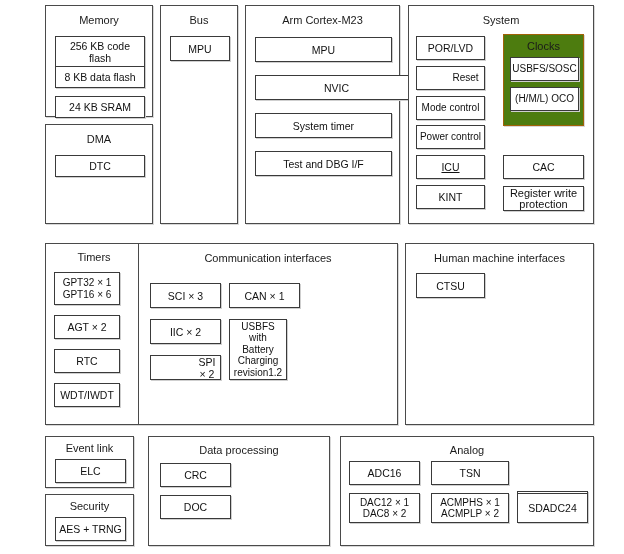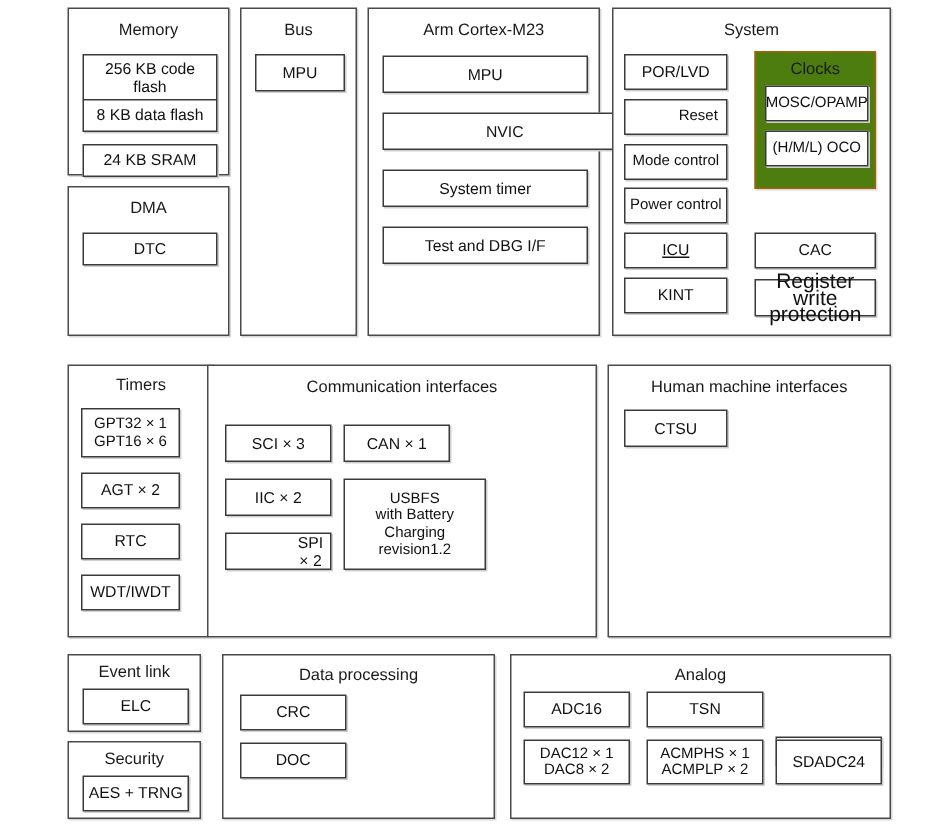--- a/index.html
+++ b/index.html
@@ -45,21 +45,21 @@
     align-items: center;
     justify-content: center;
     text-align: center;
     font-size: 10.5px;
     line-height: 12px;
     color: #111111;
     padding: 1px 2px;
     white-space: pre-line;
   }
   .block.small { font-size: 10px; line-height: 11.5px; }
-  .block.tiny  { font-size: 14px; line-height: 11px; }
+  .block.tiny  { font-size: 11px; line-height: 11px; }
   .sub-group {
     position: absolute;
     border: 1px solid #a16207;
     background: #4d7c0f;
     box-shadow: 1px 1px 0 0 #d8d8d8;
   }
 </style>
 </head>
 <body>
 
@@ -95,21 +95,21 @@
 
     <div class="block" style="left:7px; top:30px; width:69px; height:24px;">POR/LVD</div>
     <div class="block small" style="left:7px; top:60px; width:69px; height:24px;padding-left:32px;">Reset</div>
     <div class="block small" style="left:7px; top:90px; width:69px; height:24px;">Mode control</div>
     <div class="block small" style="left:7px; top:119px; width:69px; height:24px;">Power control</div>
     <div class="block" style="left:7px; top:149px; width:69px; height:24px;text-decoration:underline;">ICU</div>
     <div class="block" style="left:7px; top:179px; width:69px; height:24px;">KINT</div>
 
     <div class="sub-group" style="left:94px; top:28px; width:81px; height:92px;">
       <div class="group-title" style="top:5px;">Clocks</div>
-      <div class="block small" style="left:6px; top:22px; width:69px; height:24px;">MOSC/OPAMP</div>
+      <div class="block small" style="left:6px; top:22px; width:69px; height:24px;">USBFS/SOSC</div>
       <div class="block small" style="left:6px; top:52px; width:69px; height:24px;">(H/M/L) OCO</div>
     </div>
 
     <div class="block" style="left:94px; top:149px; width:81px; height:24px;">CAC</div>
     <div class="block tiny" style="left:94px; top:180px; width:81px; height:25px;">Register write
 protection</div>
   </div>
 
   <div class="group" style="left:45px; top:243px; width:98px; height:182px;">
     <div class="group-title" style="top:7px;">Timers</div>
@@ -119,21 +119,21 @@
     <div class="block" style="left:8px; top:105px; width:66px; height:24px;">RTC</div>
     <div class="block" style="left:8px; top:139px; width:66px; height:24px;">WDT/IWDT</div>
   </div>
 
   <div class="group" style="left:138px; top:243px; width:260px; height:182px;">
     <div class="group-title" style="top:8px;">Communication interfaces</div>
     <div class="block" style="left:11px; top:39px; width:71px; height:25px;">SCI × 3</div>
     <div class="block" style="left:11px; top:75px; width:71px; height:25px;">IIC × 2</div>
     <div class="block" style="left:11px; top:111px; width:71px; height:25px;padding-left:45px;">SPI × 2</div>
     <div class="block" style="left:90px; top:39px; width:71px; height:25px;">CAN × 1</div>
-    <div class="block small" style="left:90px; top:75px; width:95px; height:61px;">USBFS
+    <div class="block small" style="left:90px; top:75px; width:58px; height:61px;">USBFS
 with Battery
 Charging
 revision1.2</div>
   </div>
 
   <div class="group" style="left:405px; top:243px; width:189px; height:182px;">
     <div class="group-title" style="top:8px;">Human machine interfaces</div>
     <div class="block" style="left:10px; top:29px; width:69px; height:25px;">CTSU</div>
   </div>
 

